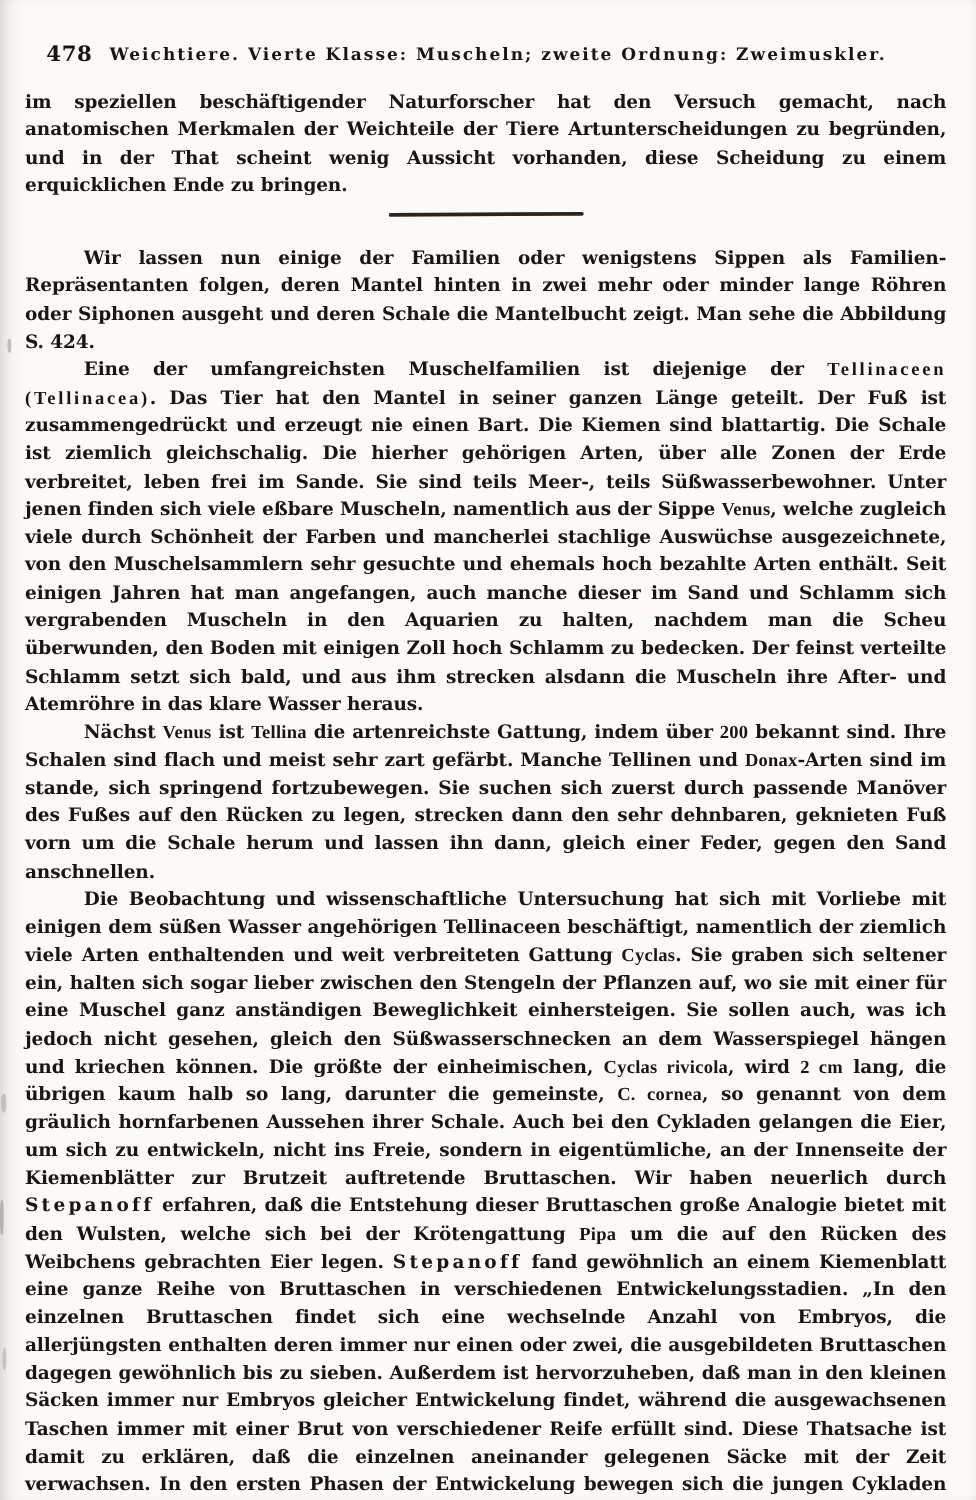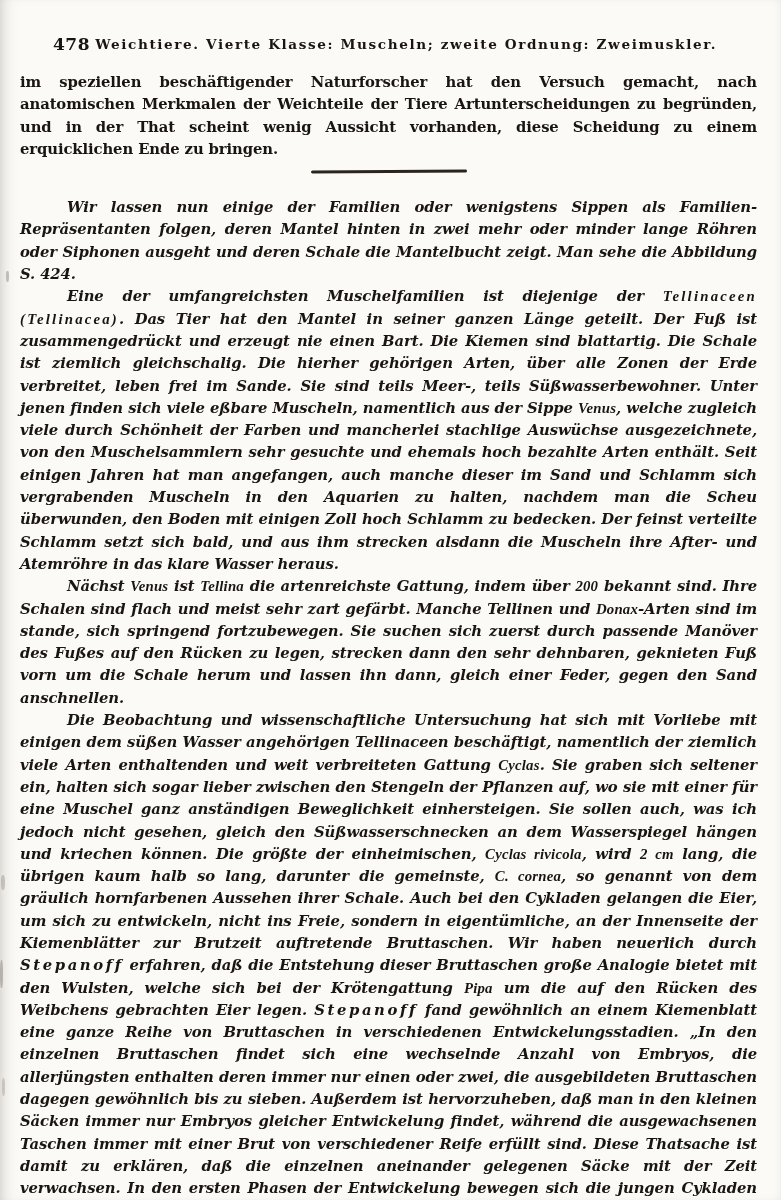--- a/index.html
+++ b/index.html
@@ -8,37 +8,37 @@
     width:781px;height:1200px;
     background:#fbfaf6;
     overflow:hidden;
     box-shadow:inset 12px 0 18px -14px rgba(60,50,40,.35),
                inset -6px 0 12px -10px rgba(60,50,40,.18);
     color:#1a1510;
     font-family:"DejaVu Serif", serif;
   }
   .header-row{position:absolute;top:34px;left:20px;right:24px;height:24px;}
   .page-number{
-    position:absolute;left:33px;top:0;
+    position:absolute;left:17px;top:0;
     font-size:17px;font-weight:700;letter-spacing:.5px;
   }
   .running-header{
     position:absolute;left:60px;right:40px;top:2px;
-    text-align:right;
+    text-align:center;
     font-size:13.6px;font-weight:700;letter-spacing:1.6px;
     white-space:nowrap;
   }
   .body-text-block{
     position:absolute;top:71px;left:20px;width:737px;
     font-size:14.8px;line-height:22.3px;font-weight:700;
     letter-spacing:-.1px;
     text-align:justify;
   }
   .para{margin:0;}
-  .para.indent{text-indent:47px;font-style:italic;}
+  .para.indent{text-indent:47px;}
   .para.flush-last{text-align-last:justify;}
   .seg-antiqua{font-family:"Liberation Serif", serif;letter-spacing:.2px;margin-top:13px;}
   .seg-antiqua-spaced{font-family:"Liberation Serif", serif;letter-spacing:2.2px;}
   .seg-spaced{letter-spacing:2.6px;}
   .section-divider{
     width:156px;height:3px;background:#2b241c;border-radius:2px;
     margin:10px auto 23px auto;
     transform:rotate(-.35deg);
   }
   .speck{position:absolute;background:rgba(70,58,45,.28);border-radius:40%;}

